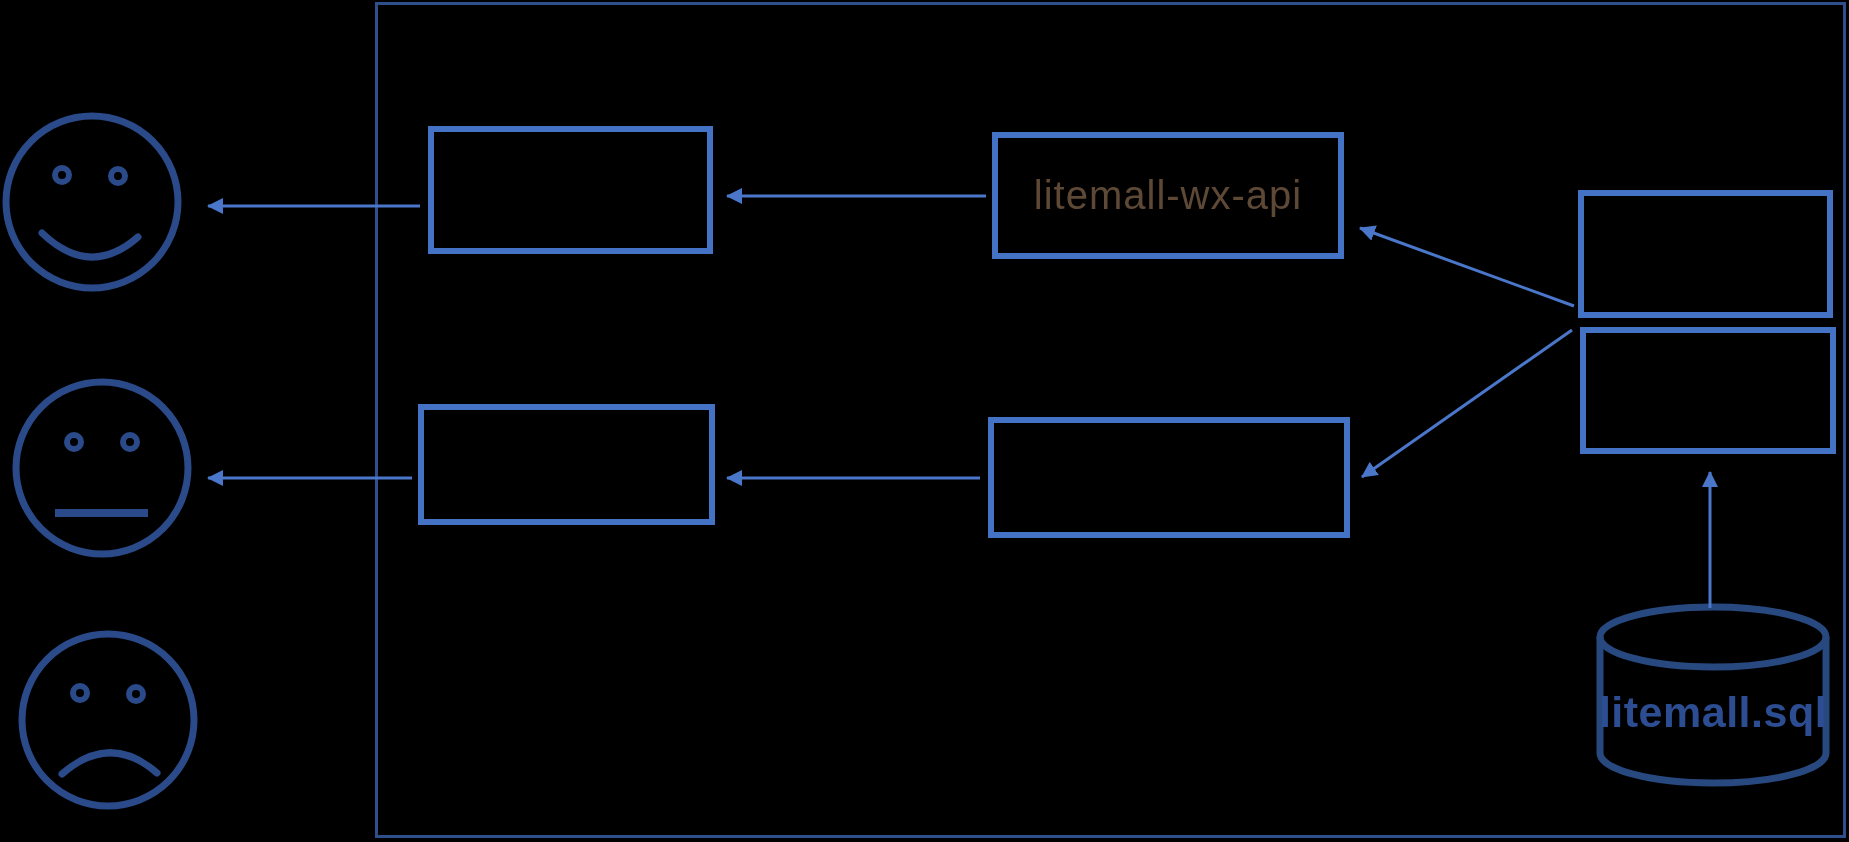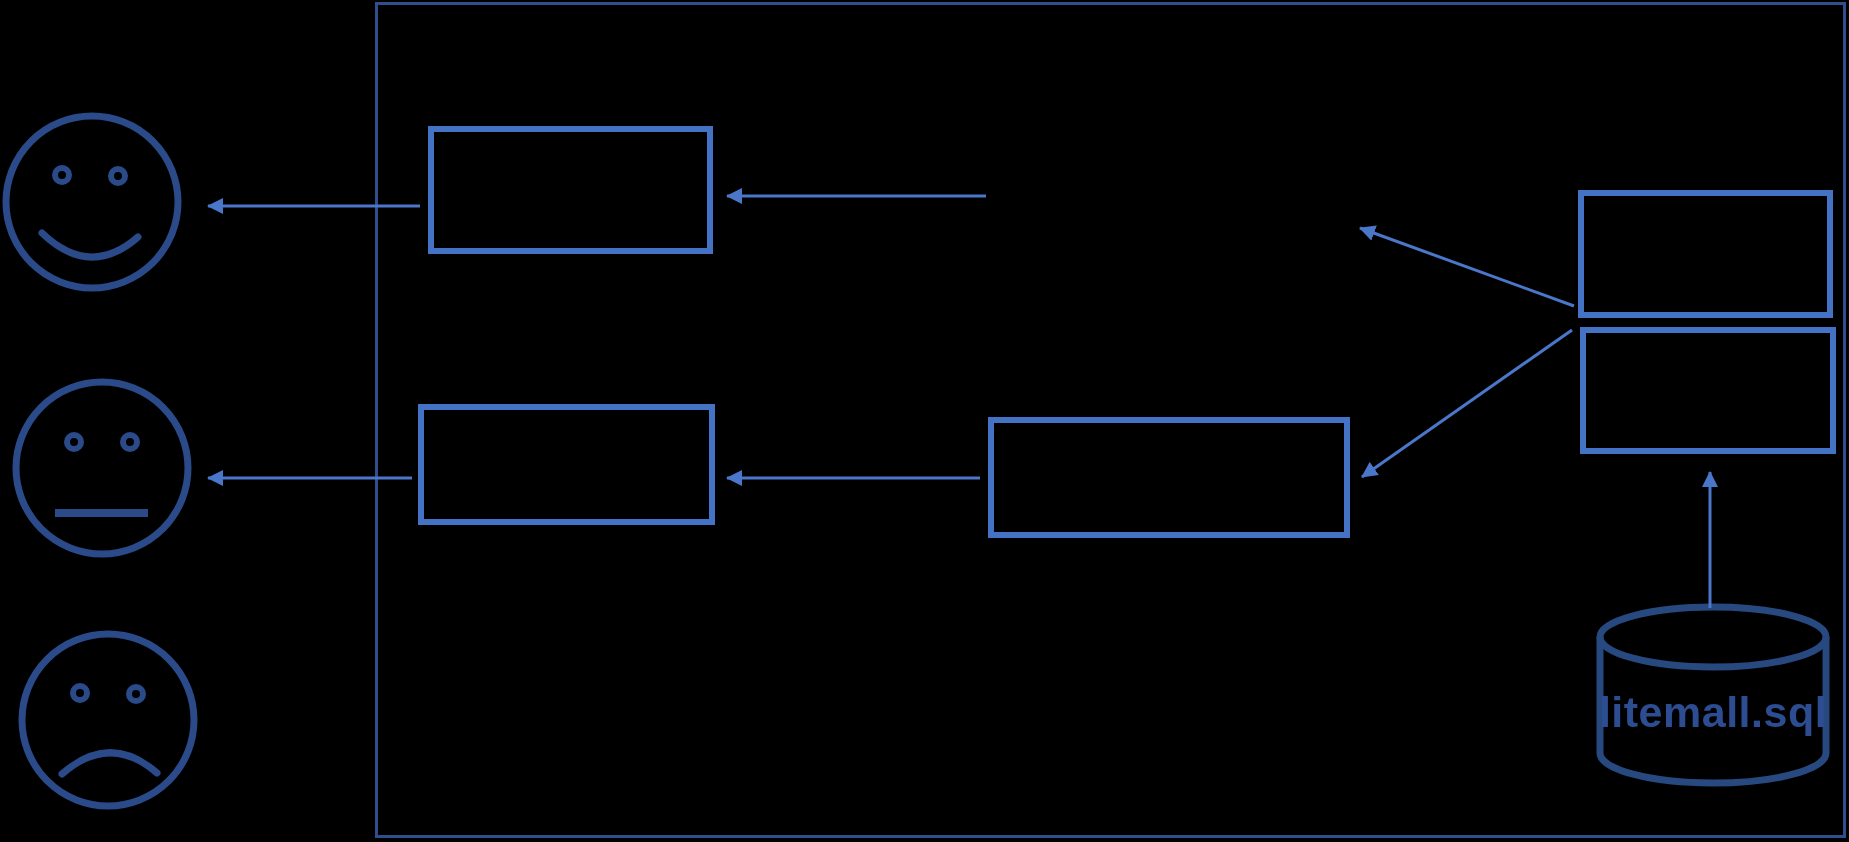--- a/index.html
+++ b/index.html
@@ -102,20 +102,23 @@
   </svg>
 
   <div class="node box-client-top">
     <span class="label"></span>
   </div>
 
   <div class="node box-client-bottom">
     <span class="label"></span>
   </div>
 
+  <div class="node box-wx-api">
+    <span class="label">litemall-wx-api</span>
+  </div>
 
   <div class="node box-admin-api">
     <span class="label"></span>
   </div>
 
   <div class="node box-service-top">
     <span class="label"></span>
   </div>
 
   <div class="node box-service-bot">

